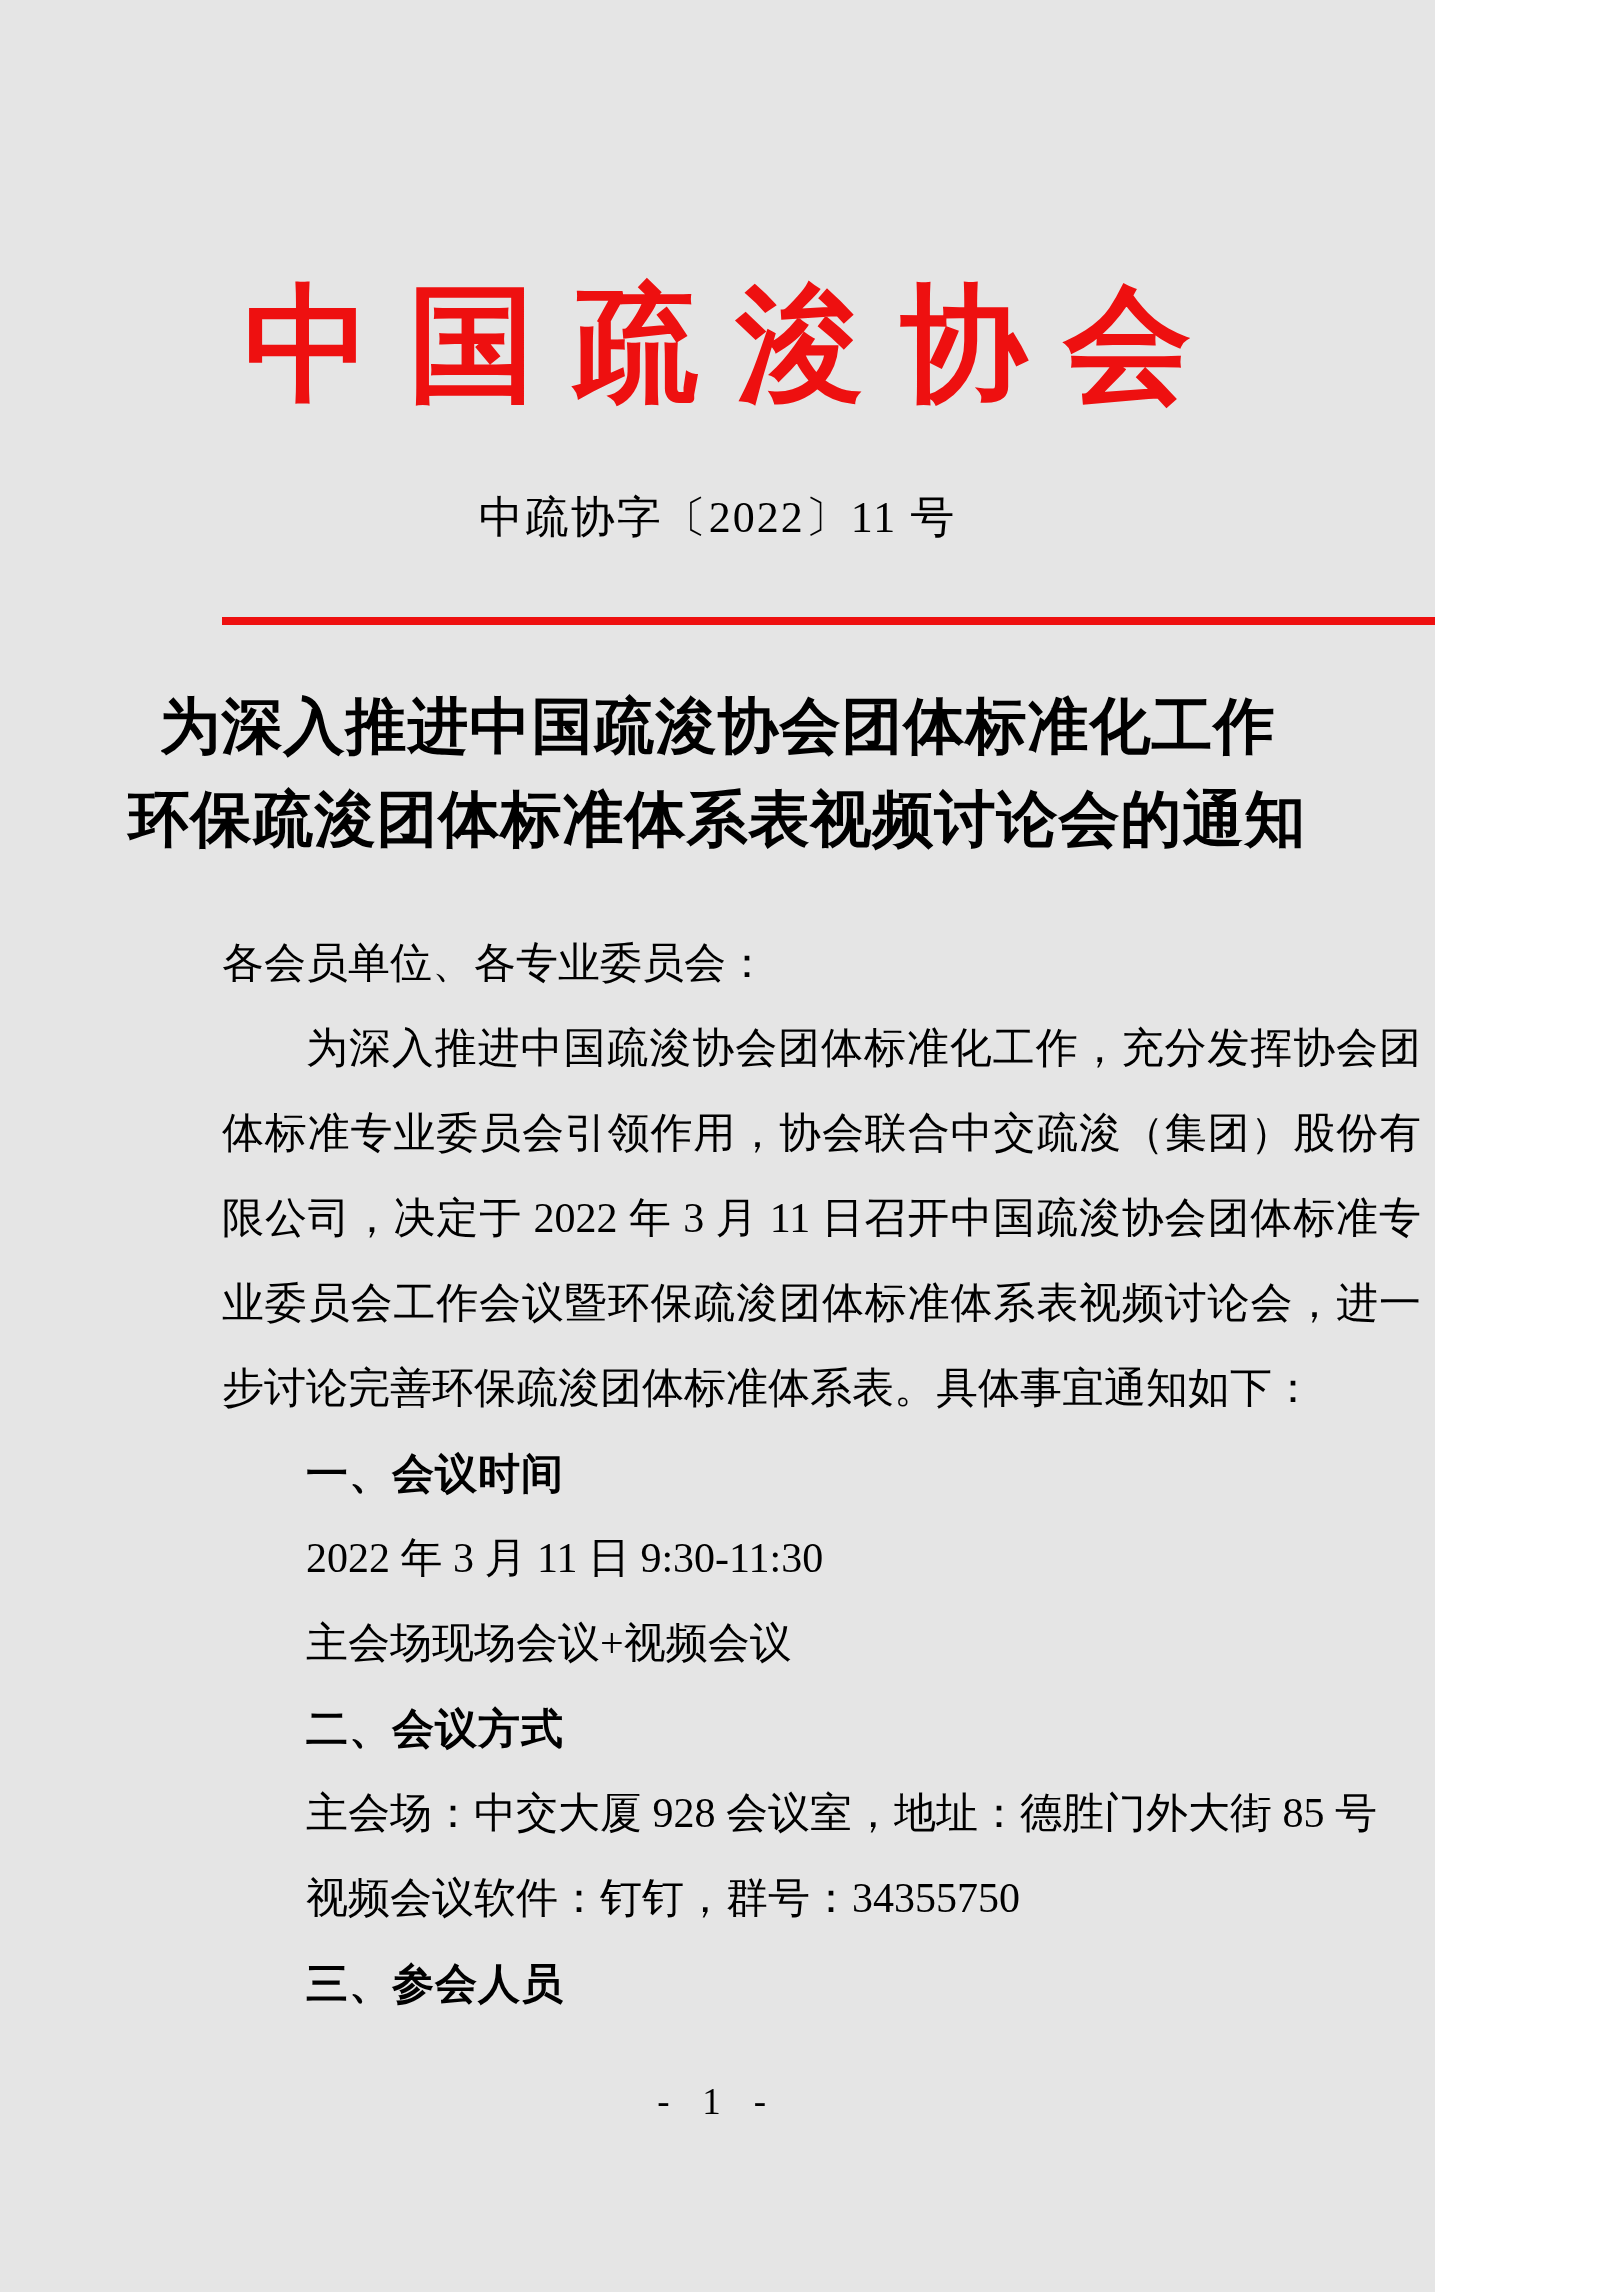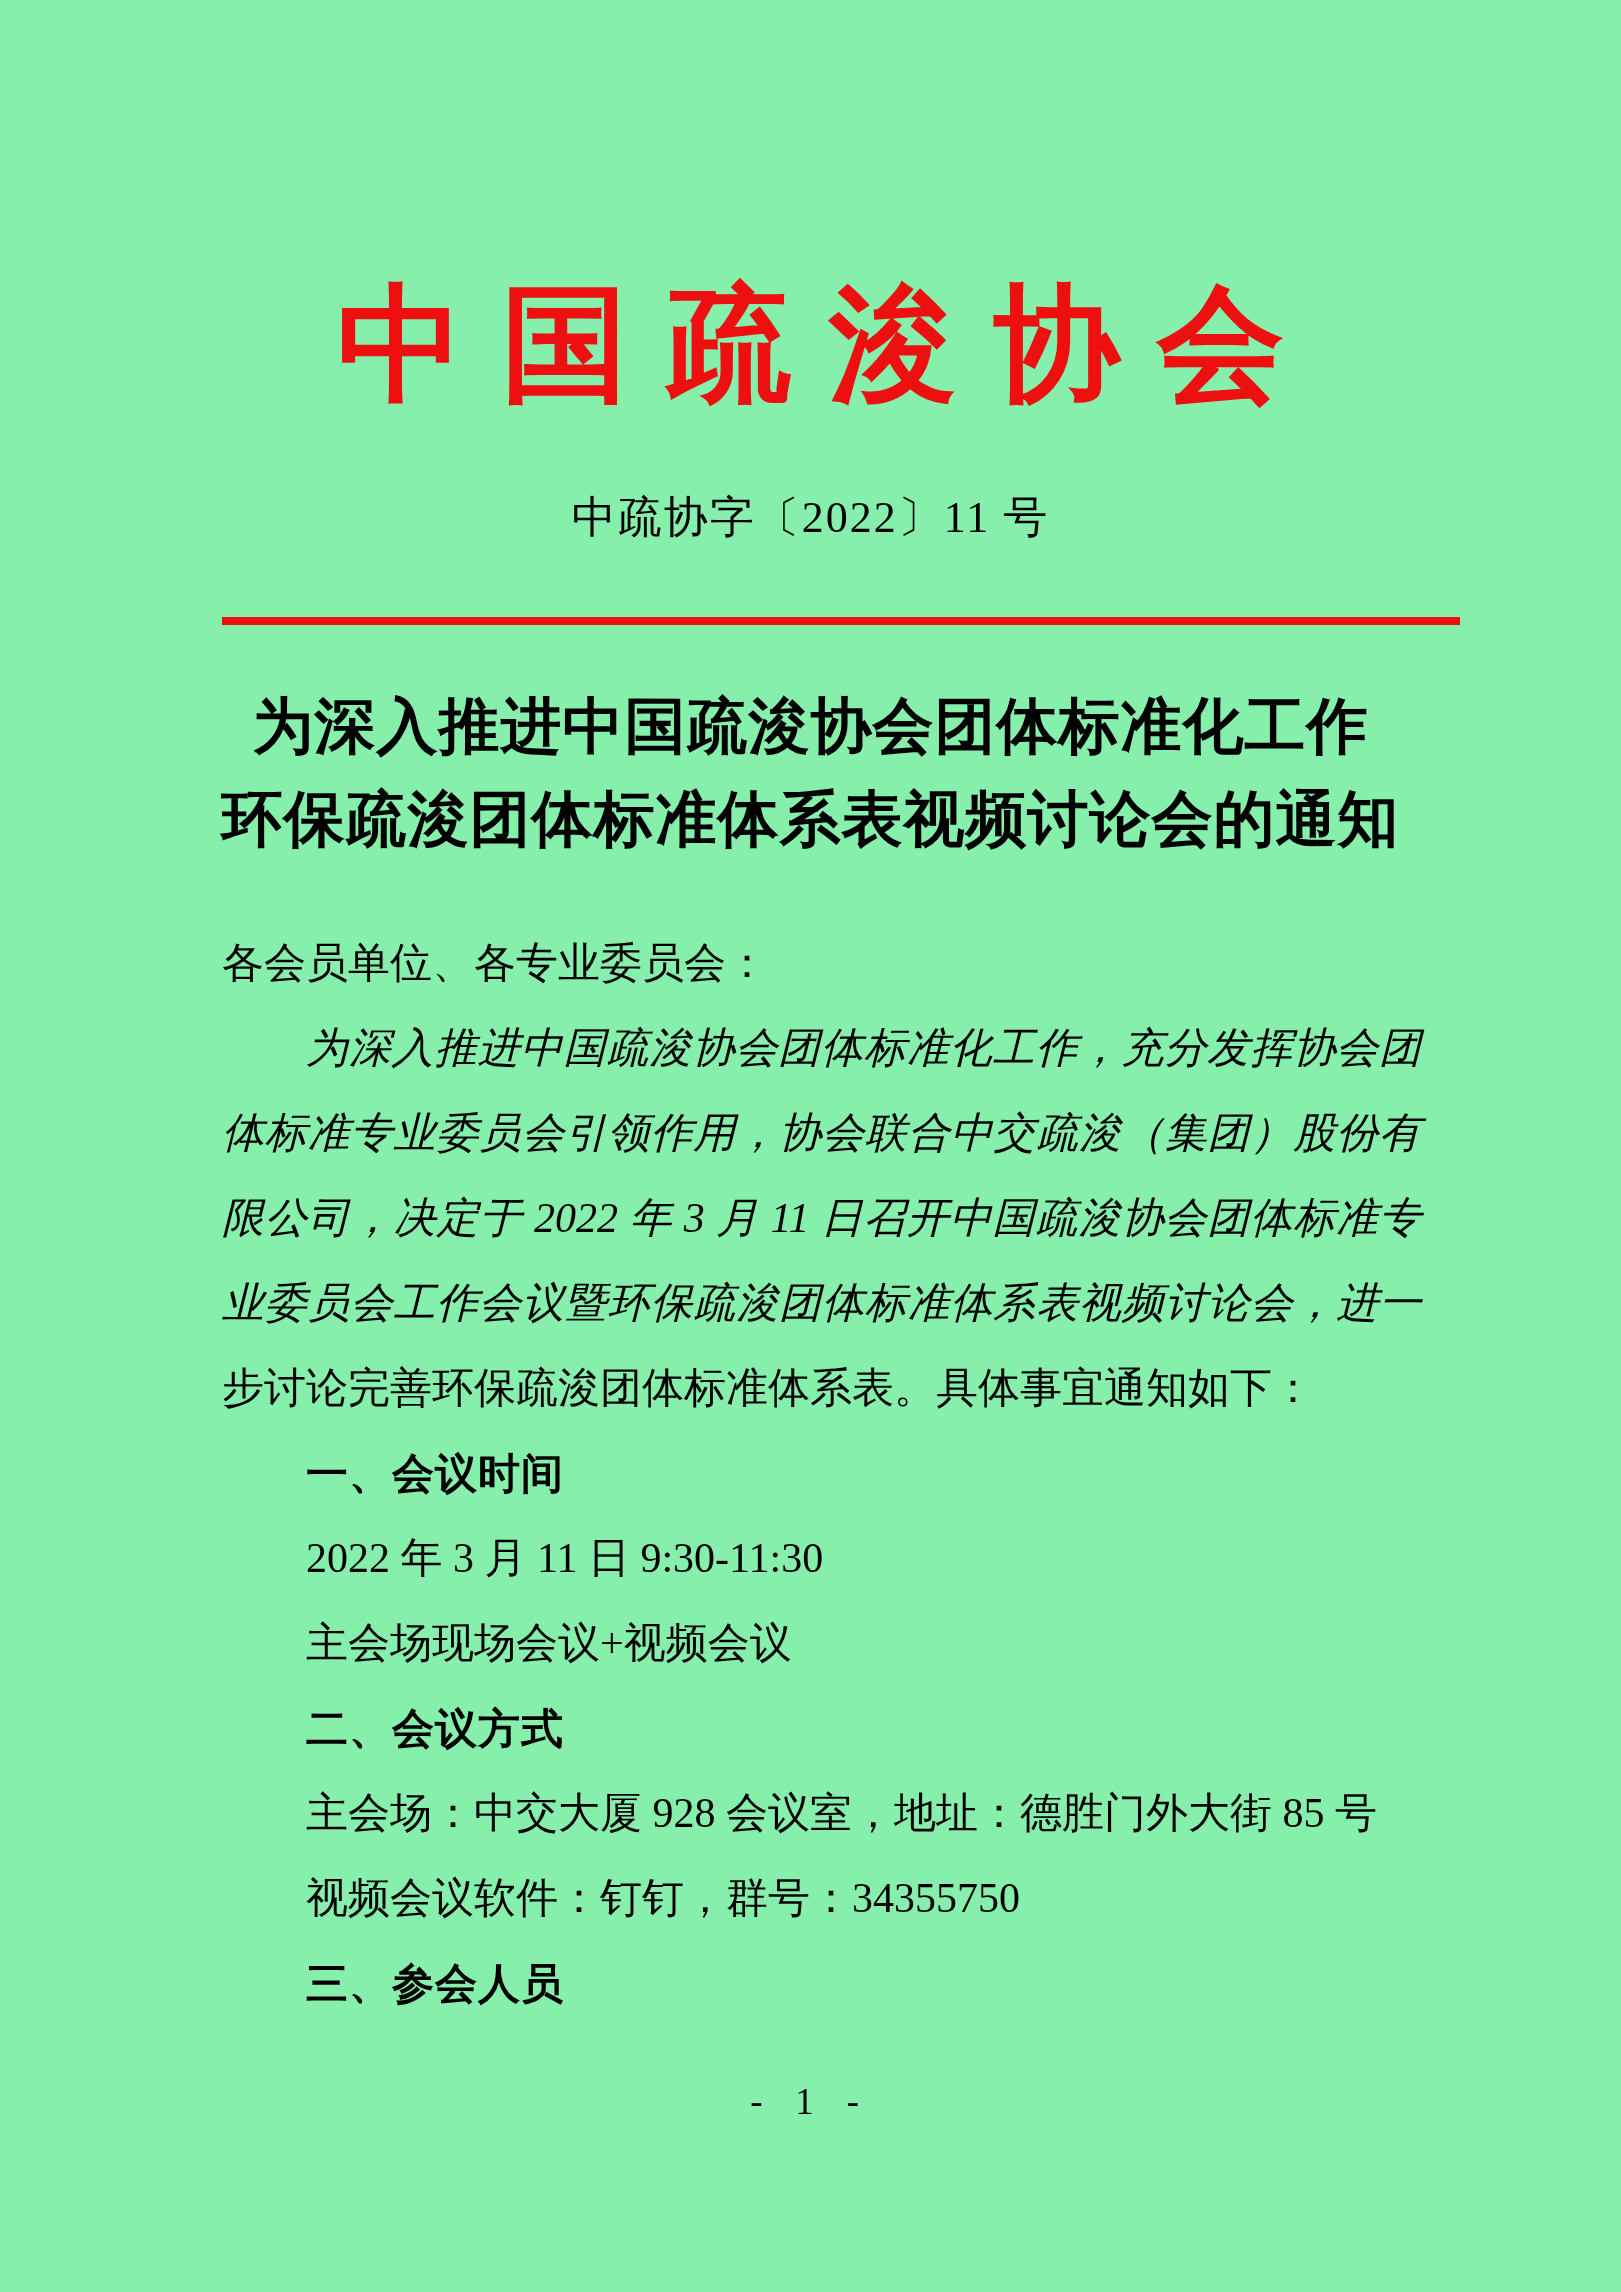--- a/index.html
+++ b/index.html
@@ -2,26 +2,27 @@
 <html><head>
 <meta charset="utf-8">
 <style>
   html, body {
     margin: 0;
     padding: 0;
     background: #ffffff;
   }
   .page {
     position: relative;
-    width: 1621px;
+    width: 1416px;
     height: 2293px;
-    background: #86efac;
+    background: #e5e5e5;
     overflow: hidden;
     font-family: "Liberation Serif", "DejaVu Serif", serif;
     color: #000000;
+    padding-left: 19px;
   }
   
   .org-title {
     position: absolute;
     top: 267px;
     left: 0;
     width: 100%;
     text-align: center;
     font-size: 127px;
     line-height: 157px;
@@ -79,21 +80,20 @@
     height: 85px;
     white-space: nowrap;
   }
   .indent {
     text-indent: 84px;
   }
   .just {
     white-space: normal;
     text-align: justify;
     text-align-last: justify;
-    font-style: italic;
   }
   .sec-heading {
     font-family: "Liberation Sans", "DejaVu Sans", sans-serif;
     font-weight: bold;
     letter-spacing: 1px;
   }
   
   .page-number {
     position: absolute;
     top: 2080px;

